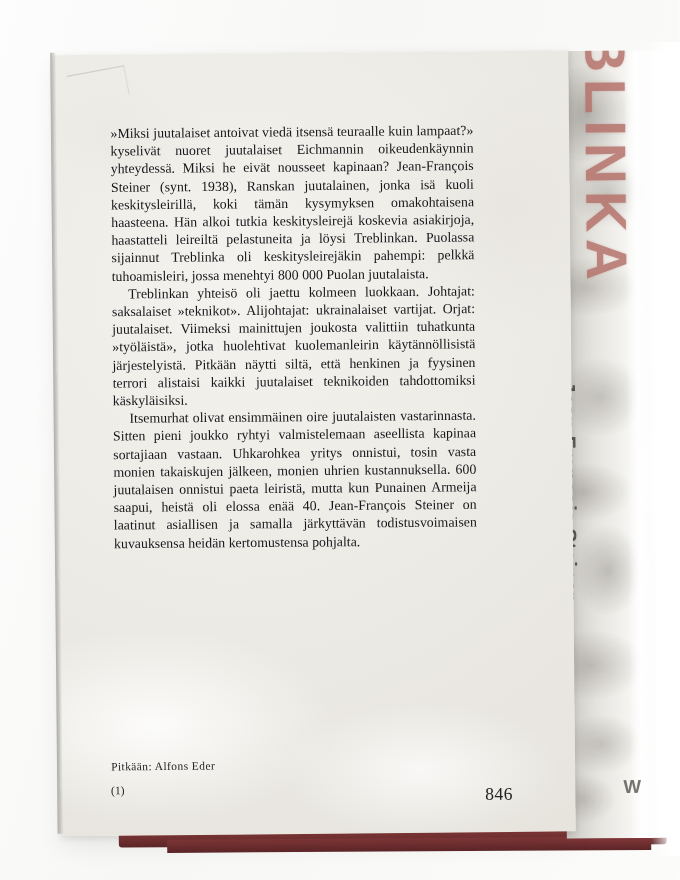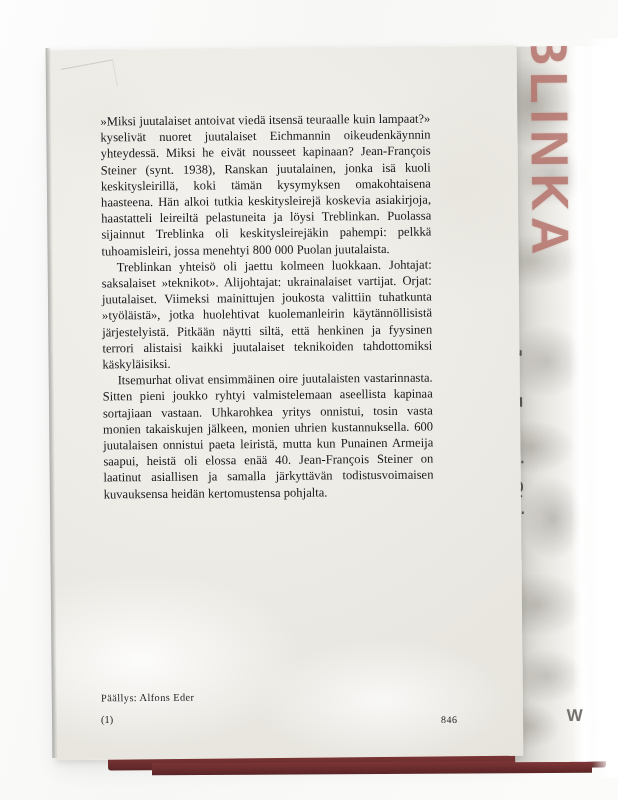--- a/index.html
+++ b/index.html
@@ -260,21 +260,21 @@
     font-family: "Liberation Serif", serif;
     font-size: 10.4px;
   }
   .catalog-number {
     position: absolute;
     left: 389px;
     top: 668px;
     transform: rotate(-0.5deg);
     color: #232326;
     font-family: "Liberation Serif", serif;
-    font-size: 10px;
+    font-size: 16px;
     letter-spacing: 0.5px;
   }
 
   
   .cast-shadow {
     position: absolute;
     left: 58px;
     top: 756px;
     width: 500px;
     height: 16px;
@@ -309,20 +309,20 @@
       <div class="crease"></div>
     </div>
     <div class="cover-edge-left"></div>
 
     <div class="blurb">
       <p class="lead">»Miksi juutalaiset antoivat viedä itsensä teuraalle kuin lampaat?» kyselivät nuoret juutalaiset Eichmannin oikeudenkäynnin yhteydessä. Miksi he eivät nousseet kapinaan? Jean-François Steiner (synt. 1938), Ranskan juutalainen, jonka isä kuoli keskitysleirillä, koki tämän kysymyksen omakohtaisena haasteena. Hän alkoi tutkia keskitysleirejä koskevia asiakirjoja, haastatteli leireiltä pelastuneita ja löysi Treblinkan. Puolassa sijainnut Treblinka oli keskitysleirejäkin pahempi: pelkkä tuhoamisleiri, jossa menehtyi 800 000 Puolan juutalaista.</p>
       <p>Treblinkan yhteisö oli jaettu kolmeen luokkaan. Johtajat: saksalaiset »teknikot». Alijohtajat: ukrainalaiset vartijat. Orjat: juutalaiset. Viimeksi mainittujen joukosta valittiin tuhatkunta »työläistä», jotka huolehtivat kuolemanleirin käytännöllisistä järjestelyistä. Pitkään näytti siltä, että henkinen ja fyysinen terrori alistaisi kaikki juutalaiset teknikoiden tahdottomiksi käskyläisiksi.</p>
       <p>Itsemurhat olivat ensimmäinen oire juutalaisten vastarinnasta. Sitten pieni joukko ryhtyi valmistelemaan aseellista kapinaa sortajiaan vastaan. Uhkarohkea yritys onnistui, tosin vasta monien takaiskujen jälkeen, monien uhrien kustannuksella. 600 juutalaisen onnistui paeta leiristä, mutta kun Punainen Armeija saapui, heistä oli elossa enää 40. Jean-François Steiner on laatinut asiallisen ja samalla järkyttävän todistusvoimaisen kuvauksensa heidän kertomustensa pohjalta.</p>
     </div>
 
-    <div class="colophon">Päällys: Alfons Eder</div>
+    <div class="colophon">Pitkään: Alfons Eder</div>
     <div class="sig-number">(1)</div>
     <div class="catalog-number">846</div>
 
     <div class="spine-fade"></div>
   </div>
 
 </div>
 
 </body></html>

